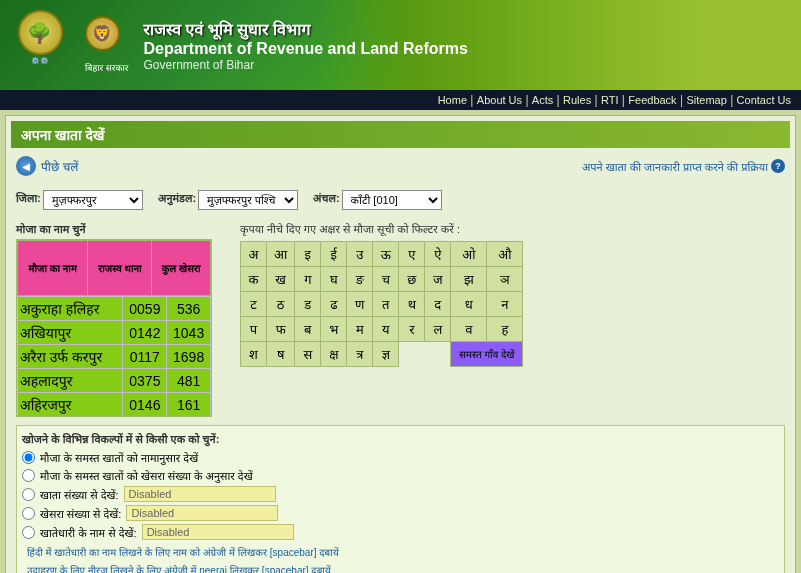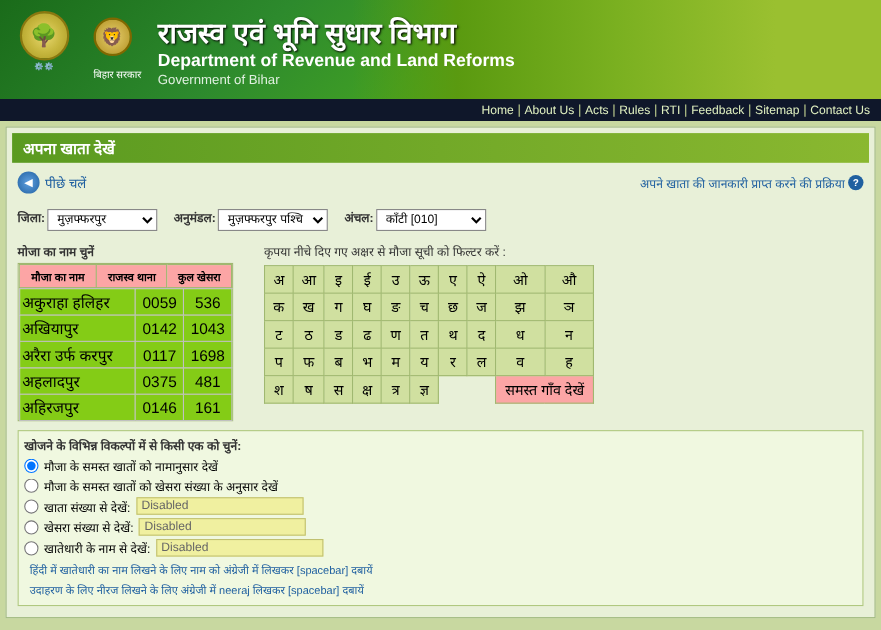--- a/index.html
+++ b/index.html
@@ -7,21 +7,21 @@
     
     
     .header { background: linear-gradient(135deg, #1a6b1a 0%, #2d8a2d 30%, #4aaa20 60%, #6dc030 80%, #8dd040 100%); height: 90px; position: relative; display: flex; align-items: center; padding: 5px 10px; overflow: hidden; }
     .header-bg { position: absolute; right: 0; top: 0; width: 60%; height: 100%; background: linear-gradient(to right, transparent, #5a9a10 20%, #7ab020 50%, #9ac030 80%); }
     .logo-area { display: flex; align-items: center; gap: 10px; z-index: 2; }
     .logo-emblem { width: 60px; height: 70px; display: flex; flex-direction: column; align-items: center; }
     .emblem-circle { width: 45px; height: 45px; border-radius: 50%; background: radial-gradient(circle, #e8d870 0%, #c8b840 50%, #a89820 100%); border: 2px solid #8a7810; display: flex; align-items: center; justify-content: center; }
     .emblem-tree { font-size: 20px; }
     .emblem-text { font-size: 7px; color: #fff; text-align: center; margin-top: 2px; }
     .header-text { z-index: 2; }
-    .header-hindi { font-size: 26px; font-weight: bold; color: #fff; text-shadow: 1px 1px 2px #000; font-family: 'Arial Unicode MS', Arial; }
+    .header-hindi { font-size: 16px; font-weight: bold; color: #fff; text-shadow: 1px 1px 2px #000; font-family: 'Arial Unicode MS', Arial; }
     .header-eng1 { font-size: 16px; color: #fff; font-weight: bold; }
     .header-eng2 { font-size: 12px; color: #e0f0e0; }
     
     
     .nav-bar { background: #0f172a; padding: 3px 10px; text-align: right; }
     .nav-bar a { color: #e0f0c0; font-size: 11px; text-decoration: none; }
     .nav-bar span { color: #c0d090; }
     
     
     .main-content { background: #e8f0d8; margin: 5px; padding: 5px; border: 1px solid #a0b880; }
@@ -43,21 +43,21 @@
     .form-label { font-size: 11px; font-weight: bold; color: #333; font-family: 'Arial Unicode MS', Arial; }
     select { font-size: 11px; padding: 2px 4px; border: 1px solid #888; background: white; min-width: 100px; }
     
     
     .two-col { display: flex; gap: 8px; padding: 3px 5px; }
     
     
     .moja-section { width: 196px; }
     .moja-header { font-size: 11px; font-weight: bold; color: #333; margin-bottom: 3px; font-family: 'Arial Unicode MS', Arial; }
     .moja-table { width: 100%; border-collapse: collapse; font-size: 10px; }
-    .moja-table th { background: #fca5a5; border: 1px solid #a0b870; padding: 3px 4px; text-align: center; font-family: 'Arial Unicode MS', Arial; }
+    .moja-table th { background: #ec4899; border: 1px solid #a0b870; padding: 20px 4px; text-align: center; font-family: 'Arial Unicode MS', Arial; }
     .moja-table td { border: 1px solid #c0c0c0; padding: 2px 2px; background: #84cc16; font-family: 'Arial Unicode MS', Arial; font-size: 14px; }
     .moja-scroll { height: 120px; overflow-y: auto; }
     
     
     .filter-section { flex: 1; margin-left: 20px; }
     .filter-hint { font-size: 11px; color: #333; margin-bottom: 5px; font-family: 'Arial Unicode MS', Arial; }
     
     
     .letter-grid { border-collapse: collapse; margin-bottom: 5px; }
     .letter-grid td { border: 1px solid #a0b870; background: #d0e0a0; padding: 3px 7px; text-align: center; cursor: pointer; font-size: 13px; font-family: 'Arial Unicode MS', Arial; min-width: 26px; }
@@ -265,21 +265,21 @@
             </tr>
             <tr>
               <td>श</td>
               <td>ष</td>
               <td>स</td>
               <td>क्ष</td>
               <td>त्र</td>
               <td>ज्ञ</td>
               <td style="background: transparent; border: none;"></td>
               <td style="background: transparent; border: none;"></td>
-              <td colspan="2" class="special-btn" style="background: #fca5a5; font-size: 13px;">समस्त गाँव देखें</td>
+              <td colspan="2" class="special-btn" style="background: #8b5cf6; font-size: 10px;">समस्त गाँव देखें</td>
             </tr>
           </tbody>
       </table>
     </div>
   </div>
 
   <div class="search-options">
     <div style="font-size:11px;font-weight:bold;color:#333;margin-bottom:4px;font-family:'Arial Unicode MS',Arial;">खोजने के विभिन्न विकल्पों में से किसी एक को चुनें:</div>
 
     <div class="radio-row">

